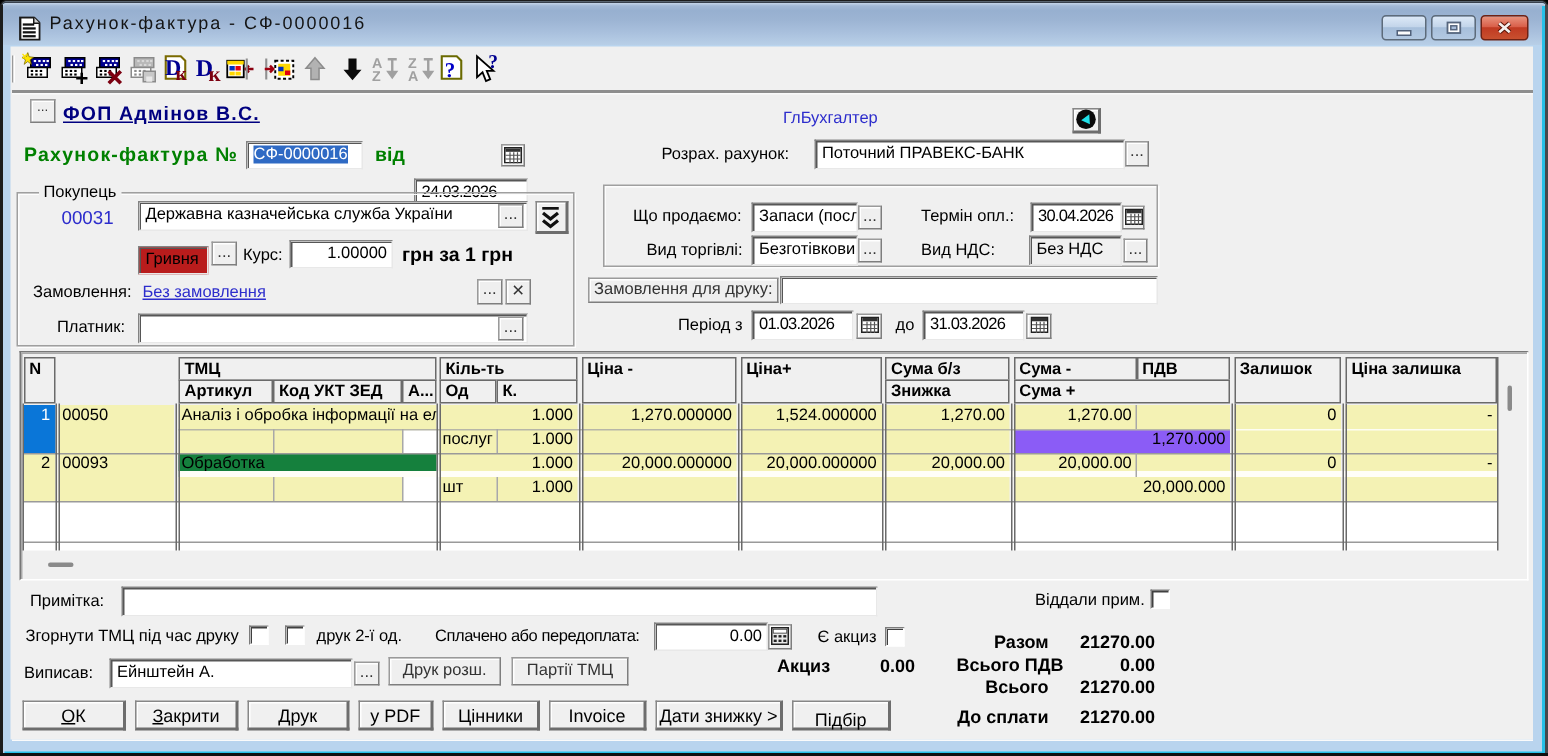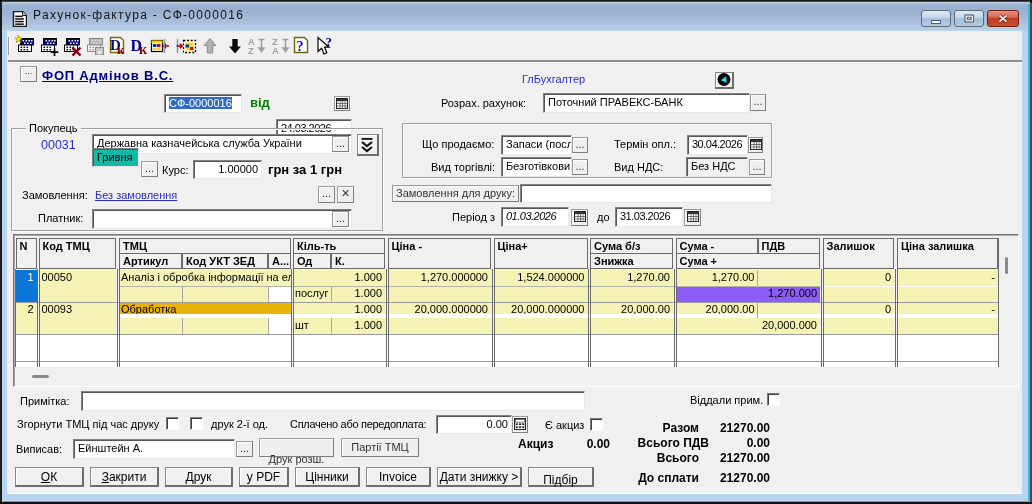--- a/index.html
+++ b/index.html
@@ -200,20 +200,21 @@
 
  <div class="btn3" style="left:20px; top:66px; width:17px; height:16px; font-size:9px; line-height:9px;">...</div>
  <div class="lbl" style="left:42px; top:68px; font-size:13px; font-weight:bold; color:#000080; text-decoration:underline; letter-spacing:0.8px;">ФОП Адмінов В.С.</div>
  <div class="lbl blue" style="left:522px; top:73px;">ГлБухгалтер</div>
  <div class="btn" style="left:715px; top:72px; width:19px; height:17px;"></div>
  <svg class="abs" style="left:715px; top:72px;" width="19" height="17">
       <circle cx="9" cy="7.5" r="6.5" fill="#0a0a0a"></circle>
       <path d="M11.2 4.2 L5.8 8.2 L11.6 10.8 z" fill="#20e0e8"></path>
     </svg>
 
+ <div class="lbl green" style="left:16px; top:95px; letter-spacing:0.8px;">Рахунок-фактура №</div>
  <div class="inp" style="left:164px; top:94px; width:78px; height:19px;"><span style="background:#2f6ac4; color:#fff;">СФ-0000016</span></div>
  <div class="lbl green" style="left:250px; top:95px;">від</div>
  <div class="inp" style="left:276px; top:94px; width:76px; height:19px; letter-spacing:-0.5px;margin-top:25px;">24.03.2026</div>
  <div class="btn3 calbtn" style="left:334px; top:96px; width:16px; height:15px;">
       <svg width="12" height="11" viewBox="0 0 12 11" style="display:block;margin:1px auto 0;">
         <rect x="0.5" y="0.5" width="11" height="10" fill="#fff" stroke="#222" stroke-width="1"></rect>
         <rect x="1" y="1" width="10" height="2.2" fill="#333"></rect>
         <g stroke="#555" stroke-width="0.8">
           <line x1="1" y1="5.5" x2="11" y2="5.5"></line>
           <line x1="1" y1="8" x2="11" y2="8"></line>
@@ -231,21 +232,21 @@
  <div class="lbl" style="left:26px; top:122px; background:#f0f0f0; padding:0 3px;">Покупець</div>
  <div class="lbl blue" style="left:41px; top:138px; font-size:12.5px;">00031</div>
  <div class="inp" style="left:92px; top:134px; width:260px; height:20px;">Державна казначейська служба України</div>
  <div class="btn3" style="left:332px; top:136px; width:17px; height:16px;">...</div>
  <div class="btn" style="left:357px; top:134px; width:22px; height:22px;"></div>
  <svg class="abs" style="left:357px; top:134px;" width="22" height="22">
       <rect x="4.5" y="4" width="11" height="1.8" fill="#111"></rect>
       <path d="M5 8 L10 12 L15 8" stroke="#111" stroke-width="2.2" fill="none"></path>
       <path d="M5 13 L10 17 L15 13" stroke="#111" stroke-width="2.2" fill="none"></path>
     </svg>
- <div class="inp" style="left:92px; top:148px; width:47px; height:19px; background:#14b8a6;">Гривня</div>
+ <div class="inp" style="left:92px; top:164px; width:47px; height:19px; background:#b91c1c;">Гривня</div>
  <div class="btn3" style="left:141px; top:161px; width:17px; height:16px;">...</div>
  <div class="lbl" style="left:162px; top:164px;">Курс:</div>
  <div class="inp" style="left:193px; top:160px; width:69px; height:19px; text-align:right;">1.00000</div>
  <div class="lbl" style="left:268px; top:162px; font-size:13px; font-weight:bold;">грн за 1 грн</div>
  <div class="lbl" style="left:22px; top:189px;">Замовлення:</div>
  <div class="lbl" style="left:95px; top:189px; color:#2d2dcc; text-decoration:underline;">Без замовлення</div>
  <div class="btn3" style="left:318px; top:186px; width:17px; height:17px;">...</div>
  <div class="btn3" style="left:337px; top:186px; width:17px; height:17px; font-size:14px; line-height:13px;">×</div>
  <div class="lbl" style="left:38px; top:212px;">Платник:</div>
  <div class="inp" style="left:92px; top:209px; width:260px; height:20px;"></div>
@@ -273,21 +274,21 @@
  <div class="lbl" style="left:431px; top:161px;">Вид торгівлі:</div>
  <div class="inp" style="left:501px; top:157px; width:71px; height:20px;">Безготівкови</div>
  <div class="btn3" style="left:572px; top:159px; width:16px; height:16px;">...</div>
  <div class="lbl" style="left:614px; top:161px;">Вид НДС:</div>
  <div class="inp" style="left:686px; top:157px; width:62px; height:20px; background:#f0f0f0;">Без НДС</div>
  <div class="btn3" style="left:749px; top:159px; width:16px; height:16px;">...</div>
 
  <div class="btn3" style="left:392px; top:185px; width:127px; height:17px; padding-top:1px;">Замовлення для друку:</div>
  <div class="inp" style="left:520px; top:184px; width:252px; height:19px;"></div>
  <div class="lbl" style="left:452px; top:211px;">Період з</div>
- <div class="inp" style="left:501px; top:207px; width:68px; height:20px; letter-spacing:-0.5px;font-style:italic;">01.03.2026</div>
+ <div class="inp" style="left:501px; top:207px; width:68px; height:20px; letter-spacing:-0.5px;">01.03.2026</div>
  <div class="btn3 calbtn" style="left:571px; top:209px; width:17px; height:17px;">
       <svg width="12" height="11" viewBox="0 0 12 11" style="display:block;margin:1px auto 0;">
         <rect x="0.5" y="0.5" width="11" height="10" fill="#fff" stroke="#222" stroke-width="1"></rect>
         <rect x="1" y="1" width="10" height="2.2" fill="#333"></rect>
         <g stroke="#555" stroke-width="0.8">
           <line x1="1" y1="5.5" x2="11" y2="5.5"></line>
           <line x1="1" y1="8" x2="11" y2="8"></line>
           <line x1="4" y1="3.5" x2="4" y2="11"></line>
           <line x1="6.5" y1="3.5" x2="6.5" y2="11"></line>
           <line x1="9" y1="3.5" x2="9" y2="11"></line>
@@ -305,21 +306,20 @@
           <line x1="1" y1="8" x2="11" y2="8"></line>
           <line x1="4" y1="3.5" x2="4" y2="11"></line>
           <line x1="6.5" y1="3.5" x2="6.5" y2="11"></line>
           <line x1="9" y1="3.5" x2="9" y2="11"></line>
         </g>
       </svg>
     </div>
 
  <div id="grid" class="abs" style="left:13px; top:234px; width:1006px; height:153px; background:#f0f0f0; border:1px solid; border-color:#777 #fff #fff #777; box-shadow:inset 1px 1px 0 #aaa;"></div>
 <div style="position:absolute;left:15.5px;top:238px;width:21px;height:31px;background:#f0f0f0;border:1px solid #6a6a6a;font-weight:bold;font-size:11px;padding:1px 2px 0 3px;white-space:nowrap;overflow:hidden;">N</div>
-<div style="position:absolute;left:38.5px;top:238px;width:77.5px;height:31px;background:#f0f0f0;border:1px solid #6a6a6a;font-weight:bold;font-size:11px;padding:1px 2px 0 3px;white-space:nowrap;overflow:hidden;">Код ТМЦ</div>
 <div style="position:absolute;left:119px;top:238px;width:171.5px;height:16px;background:#f0f0f0;border:1px solid #6a6a6a;font-weight:bold;font-size:11px;padding:1px 2px 0 3px;white-space:nowrap;overflow:hidden;">ТМЦ</div>
 <div style="position:absolute;left:119px;top:253px;width:63px;height:16px;background:#f0f0f0;border:1px solid #6a6a6a;font-weight:bold;font-size:11px;padding:1px 2px 0 3px;white-space:nowrap;overflow:hidden;">Артикул</div>
 <div style="position:absolute;left:182px;top:253px;width:86px;height:16px;background:#f0f0f0;border:1px solid #6a6a6a;font-weight:bold;font-size:11px;padding:1px 2px 0 3px;white-space:nowrap;overflow:hidden;">Код УКТ ЗЕД</div>
 <div style="position:absolute;left:268px;top:253px;width:22.5px;height:16px;background:#f0f0f0;border:1px solid #6a6a6a;font-weight:bold;font-size:11px;padding:1px 2px 0 3px;white-space:nowrap;overflow:hidden;">А...</div>
 <div style="position:absolute;left:293px;top:238px;width:92px;height:16px;background:#f0f0f0;border:1px solid #6a6a6a;font-weight:bold;font-size:11px;padding:1px 2px 0 3px;white-space:nowrap;overflow:hidden;">Кіль-ть</div>
 <div style="position:absolute;left:293px;top:253px;width:38px;height:16px;background:#f0f0f0;border:1px solid #6a6a6a;font-weight:bold;font-size:11px;padding:1px 2px 0 3px;white-space:nowrap;overflow:hidden;">Од</div>
 <div style="position:absolute;left:331px;top:253px;width:54px;height:16px;background:#f0f0f0;border:1px solid #6a6a6a;font-weight:bold;font-size:11px;padding:1px 2px 0 3px;white-space:nowrap;overflow:hidden;">К.</div>
 <div style="position:absolute;left:493.5px;top:238px;width:94px;height:31px;background:#f0f0f0;border:1px solid #6a6a6a;font-weight:bold;font-size:11px;padding:1px 2px 0 3px;white-space:nowrap;overflow:hidden;">Ціна+</div>
 <div style="position:absolute;left:387.5px;top:238px;width:103.5px;height:31px;background:#f0f0f0;border:1px solid #6a6a6a;font-weight:bold;font-size:11px;padding:1px 2px 0 3px;white-space:nowrap;overflow:hidden;">Ціна -</div>
 <div style="position:absolute;left:590px;top:238px;width:83px;height:16px;background:#f0f0f0;border:1px solid #6a6a6a;font-weight:bold;font-size:11px;padding:1px 2px 0 3px;white-space:nowrap;overflow:hidden;">Сума б/з</div>
@@ -341,21 +341,21 @@
 <div style="position:absolute;left:387.5px;top:270px;width:103.5px;height:32px;background:#f4f2b4;font-size:11px;color:#000;text-align:right;padding:1px 3px 0 3px;white-space:nowrap;overflow:hidden;">1,270.000000</div>
 <div style="position:absolute;left:493.5px;top:270px;width:94px;height:32px;background:#f4f2b4;font-size:11px;color:#000;text-align:right;padding:1px 3px 0 3px;white-space:nowrap;overflow:hidden;">1,524.000000</div>
 <div style="position:absolute;left:590px;top:270px;width:83px;height:32px;background:#f4f2b4;font-size:11px;color:#000;text-align:right;padding:1px 3px 0 3px;white-space:nowrap;overflow:hidden;">1,270.00</div>
 <div style="position:absolute;left:675.5px;top:270px;width:82px;height:16px;background:#f4f2b4;font-size:11px;color:#000;text-align:right;padding:1px 3px 0 3px;white-space:nowrap;overflow:hidden;">1,270.00</div>
 <div style="position:absolute;left:757.5px;top:270px;width:62.5px;height:16px;background:#f4f2b4;font-size:11px;color:#000;text-align:left;padding:1px 3px 0 3px;white-space:nowrap;overflow:hidden;"></div>
 <div style="position:absolute;left:675.5px;top:286px;width:144.5px;height:16px;background:#8b5cf6;font-size:11px;color:#000;text-align:right;padding:1px 3px 0 3px;white-space:nowrap;overflow:hidden;">1,270.000</div>
 <div style="position:absolute;left:822.5px;top:270px;width:71.5px;height:32px;background:#f4f2b4;font-size:11px;color:#000;text-align:right;padding:1px 3px 0 3px;white-space:nowrap;overflow:hidden;">0</div>
 <div style="position:absolute;left:897px;top:270px;width:101px;height:32px;background:#f4f2b4;font-size:11px;color:#000;text-align:right;padding:1px 3px 0 3px;white-space:nowrap;overflow:hidden;">-</div>
 <div style="position:absolute;left:15.5px;top:302px;width:21px;height:32px;background:#f4f2b4;font-size:11px;color:#000;text-align:right;padding:1px 3px 0 3px;white-space:nowrap;overflow:hidden;">2</div>
 <div style="position:absolute;left:38.5px;top:302px;width:77.5px;height:32px;background:#f4f2b4;font-size:11px;color:#000;text-align:left;padding:1px 3px 0 3px;white-space:nowrap;overflow:hidden;">00093</div>
-<div style="position:absolute;left:119px;top:302px;width:171.5px;height:16px;background:#eab308;font-size:11px;color:#000;text-align:left;padding:1px 14px 0 2px;white-space:nowrap;overflow:hidden;">Обработка</div>
+<div style="position:absolute;left:119px;top:302px;width:171.5px;height:16px;background:#15803d;font-size:11px;color:#000;text-align:left;padding:1px 14px 0 2px;white-space:nowrap;overflow:hidden;">Обработка</div>
 <div style="position:absolute;left:119px;top:318px;width:63px;height:16px;background:#f4f2b4;font-size:11px;color:#000;text-align:left;padding:1px 3px 0 3px;white-space:nowrap;overflow:hidden;"></div>
 <div style="position:absolute;left:182px;top:318px;width:86px;height:16px;background:#f4f2b4;font-size:11px;color:#000;text-align:left;padding:1px 3px 0 3px;white-space:nowrap;overflow:hidden;"></div>
 <div style="position:absolute;left:268px;top:318px;width:22.5px;height:16px;background:#ffffff;font-size:11px;color:#000;text-align:left;padding:1px 3px 0 3px;white-space:nowrap;overflow:hidden;"></div>
 <div style="position:absolute;left:293px;top:302px;width:92px;height:16px;background:#f4f2b4;font-size:11px;color:#000;text-align:right;padding:1px 3px 0 3px;white-space:nowrap;overflow:hidden;">1.000</div>
 <div style="position:absolute;left:293px;top:318px;width:38px;height:16px;background:#f4f2b4;font-size:11px;color:#000;text-align:left;padding:1px 2px 0 2px;white-space:nowrap;overflow:hidden;">шт</div>
 <div style="position:absolute;left:331px;top:318px;width:54px;height:16px;background:#f4f2b4;font-size:11px;color:#000;text-align:right;padding:1px 3px 0 3px;white-space:nowrap;overflow:hidden;">1.000</div>
 <div style="position:absolute;left:387.5px;top:302px;width:103.5px;height:32px;background:#f4f2b4;font-size:11px;color:#000;text-align:right;padding:1px 3px 0 3px;white-space:nowrap;overflow:hidden;">20,000.000000</div>
 <div style="position:absolute;left:493.5px;top:302px;width:94px;height:32px;background:#f4f2b4;font-size:11px;color:#000;text-align:right;padding:1px 3px 0 3px;white-space:nowrap;overflow:hidden;">20,000.000000</div>
 <div style="position:absolute;left:590px;top:302px;width:83px;height:32px;background:#f4f2b4;font-size:11px;color:#000;text-align:right;padding:1px 3px 0 3px;white-space:nowrap;overflow:hidden;">20,000.00</div>
 <div style="position:absolute;left:675.5px;top:302px;width:82px;height:16px;background:#f4f2b4;font-size:11px;color:#000;text-align:right;padding:1px 3px 0 3px;white-space:nowrap;overflow:hidden;">20,000.00</div>
@@ -425,21 +425,21 @@
           <rect x="8.2" y="8.4" width="2" height="1.6"></rect>
         </g>
       </svg>
     </div>
  <div class="lbl" style="left:545px; top:419px;text-align:center;">Є акциз</div>
  <div class="chk" style="left:590px; top:418px;"></div>
 
  <div class="lbl" style="left:16px; top:443px;">Виписав:</div>
  <div class="inp" style="left:73px; top:439px; width:162px; height:20px;">Ейнштейн А.</div>
  <div class="btn3" style="left:236px; top:441px; width:17px; height:16px;">...</div>
- <div class="btn3" style="left:259px; top:438px; width:75px; height:19px; padding-top:14px;">Друк розш.</div>
+ <div class="btn3" style="left:259px; top:438px; width:75px; height:19px; padding-top:2px;">Друк розш.</div>
  <div class="btn3" style="left:341px; top:438px; width:78px; height:19px; padding-top:2px;">Партії ТМЦ</div>
  <div class="lbl" style="left:518px; top:437px; font-weight:bold; font-size:12px;">Акциз</div>
  <div class="lbl" style="left:572px; top:437px; font-weight:bold; font-size:12px; width:38px; text-align:right;">0.00</div>
 
  <div class="lbl" style="left:600px; top:421px; width:99px; text-align:right; font-weight:bold; font-size:12px;">Разом</div>
  <div class="lbl" style="left:680px; top:421px; width:90px; text-align:right; font-weight:bold; font-size:12px;">21270.00</div>
  <div class="lbl" style="left:600px; top:436px; width:109px; text-align:right; font-weight:bold; font-size:12px;">Всього ПДВ</div>
  <div class="lbl" style="left:680px; top:436px; width:90px; text-align:right; font-weight:bold; font-size:12px;">0.00</div>
  <div class="lbl" style="left:600px; top:451px; width:99px; text-align:right; font-weight:bold; font-size:12px;">Всього</div>
  <div class="lbl" style="left:680px; top:451px; width:90px; text-align:right; font-weight:bold; font-size:12px;">21270.00</div>

